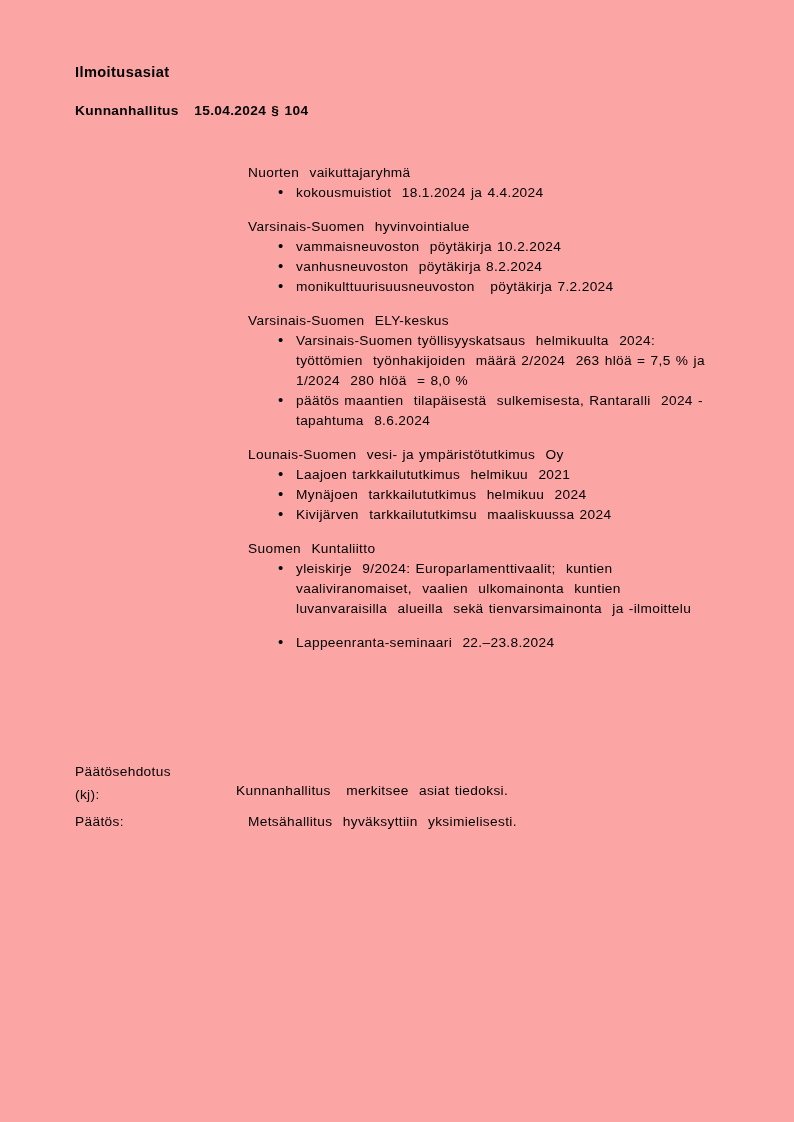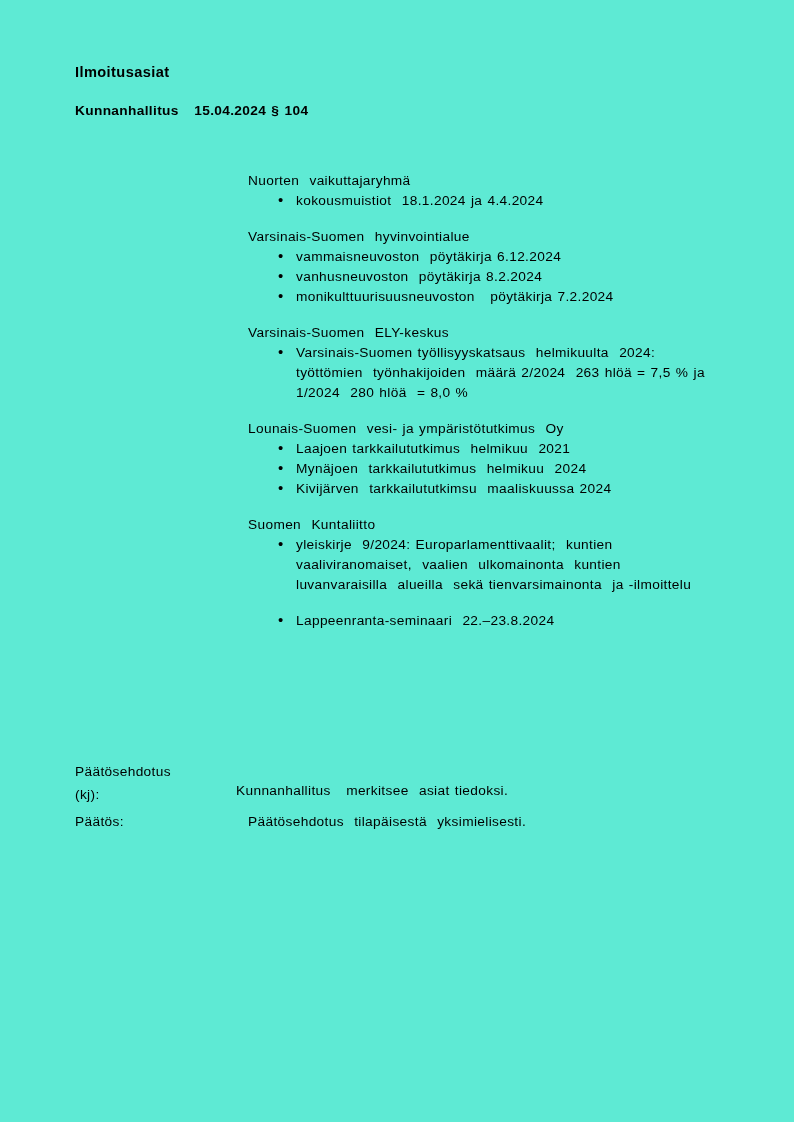--- a/index.html
+++ b/index.html
@@ -1,20 +1,20 @@
 <!DOCTYPE html>
 <html><head>
 <meta charset="utf-8">
 <style>
   html, body { margin: 0; padding: 0; background: #ffffff; }
   .page {
     position: relative;
     width: 794px;
     height: 1122px;
-    background: #5eead4;
+    background: #fca5a5;
     color: #000000;
     font-family: "Liberation Sans", sans-serif;
     font-size: 13.7px;
     letter-spacing: 0.35px;
     word-spacing: 1px;
     overflow: hidden;
   }
   .title {
     position: absolute;
     left: 75px;
@@ -32,21 +32,21 @@
     white-space: pre-wrap;
     font-weight: bold;
   }
   .content {
     position: absolute;
     left: 248px;
     top: 155px;
     width: 520px;
     line-height: 20px;
   }
-  .sec { margin: 16px 0 14px 0; }
+  .sec { margin: 8px 0 14px 0; }
   .sec-h { white-space: pre-wrap; }
   ul.items { margin: 0; padding: 0; list-style: none; }
   ul.items li {
     position: relative;
     padding-left: 48px;
     white-space: pre-wrap;
   }
   ul.items li::before {
     content: "\2022";
     position: absolute;
@@ -94,32 +94,34 @@
     <section class="sec">
       <div class="sec-h">Nuorten  vaikuttajaryhmä</div>
       <ul class="items">
         <li>kokousmuistiot  18.1.2024 ja 4.4.2024</li>
       </ul>
     </section>
 
     <section class="sec">
       <div class="sec-h">Varsinais-Suomen  hyvinvointialue</div>
       <ul class="items">
-        <li>vammaisneuvoston  pöytäkirja 6.12.2024</li>
+        <li>vammaisneuvoston  pöytäkirja 10.2.2024</li>
         <li>vanhusneuvoston  pöytäkirja 8.2.2024</li>
         <li>monikulttuurisuusneuvoston   pöytäkirja 7.2.2024</li>
       </ul>
     </section>
 
     <section class="sec">
       <div class="sec-h">Varsinais-Suomen  ELY-keskus</div>
       <ul class="items">
         <li>Varsinais-Suomen työllisyyskatsaus  helmikuulta  2024:
 työttömien  työnhakijoiden  määrä 2/2024  263 hlöä = 7,5 % ja
 1/2024  280 hlöä  = 8,0 %</li>
+        <li>päätös maantien  tilapäisestä  sulkemisesta, Rantaralli  2024 -
+tapahtuma  8.6.2024</li>
       </ul>
     </section>
 
     <section class="sec">
       <div class="sec-h">Lounais-Suomen  vesi- ja ympäristötutkimus  Oy</div>
       <ul class="items">
         <li>Laajoen tarkkailututkimus  helmikuu  2021</li>
         <li>Mynäjoen  tarkkailututkimus  helmikuu  2024</li>
         <li>Kivijärven  tarkkailututkimsu  maaliskuussa 2024</li>
       </ul>
@@ -141,15 +143,15 @@
     </section>
 
 
   </div>
 
   <div class="dec-label">Päätösehdotus
 (kj):</div>
   <div class="dec-text">Kunnanhallitus   merkitsee  asiat tiedoksi.</div>
 
   <div class="dec2-label">Päätös:</div>
-  <div class="dec2-text">Päätösehdotus  tilapäisestä  yksimielisesti.</div>
+  <div class="dec2-text">Metsähallitus  hyväksyttiin  yksimielisesti.</div>
 
 </div>
 
 </body></html>

